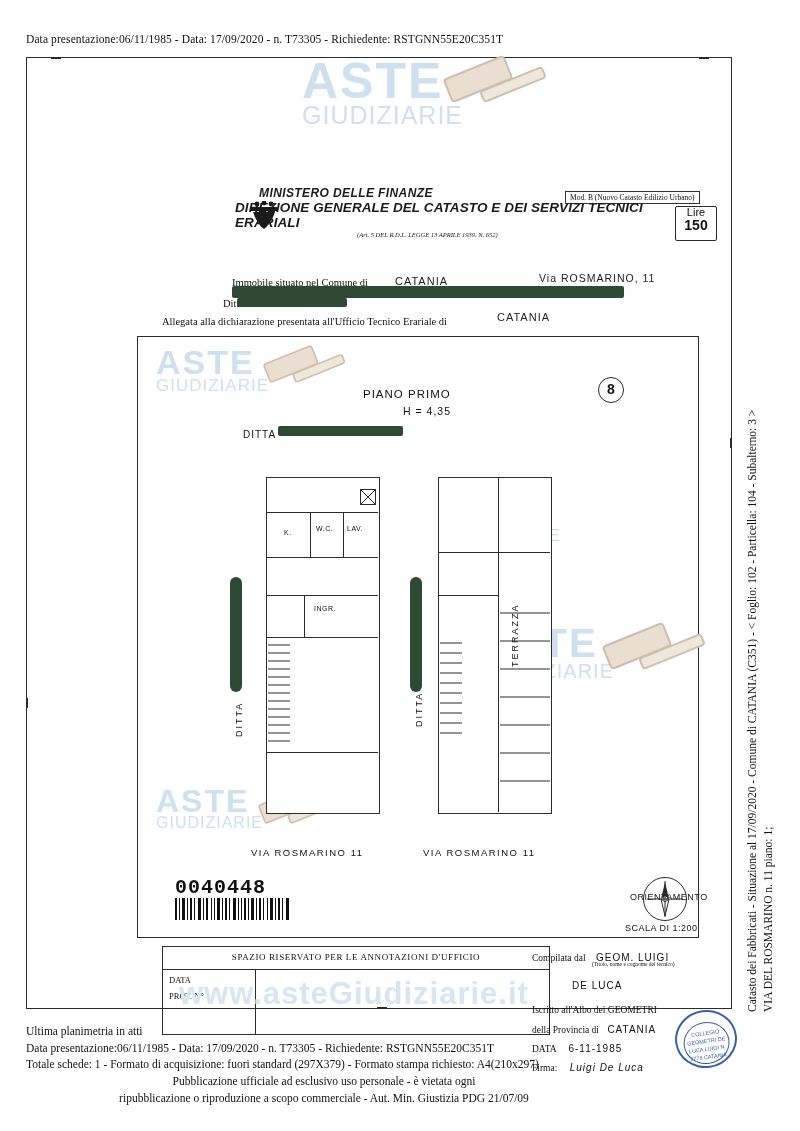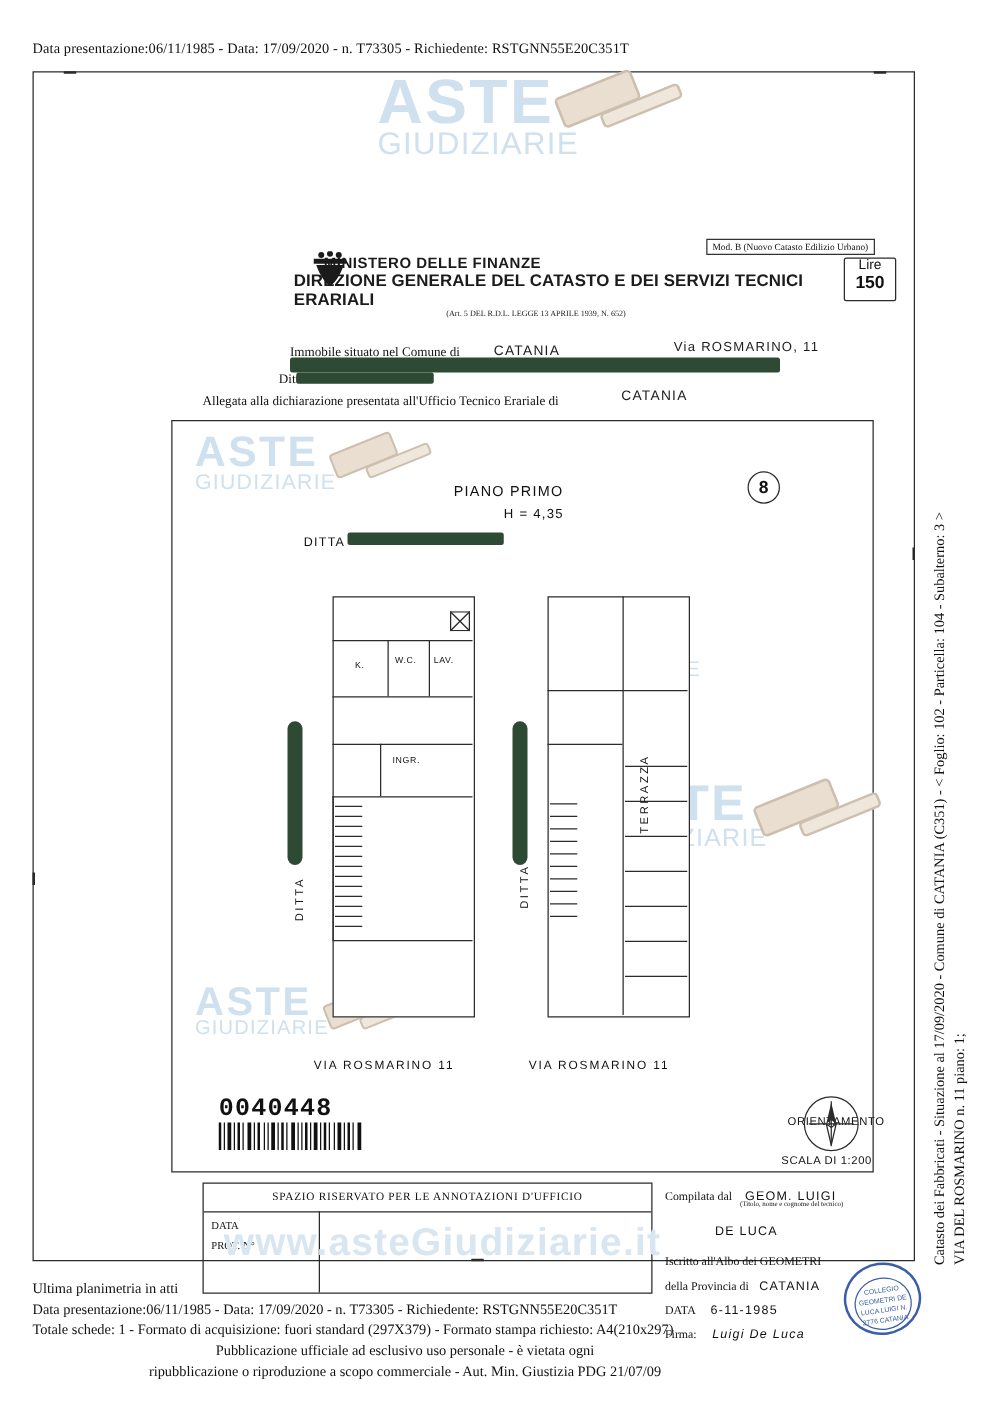--- a/index.html
+++ b/index.html
@@ -75,21 +75,21 @@
     transform:rotate(-22deg);
   }
   .wm-url{
     position:absolute;left:180px;top:985px;
     font-family:"Liberation Sans", sans-serif;
     font-size:31px;color:#d8e6f1;letter-spacing:1px;font-weight:700;
     white-space:nowrap;
   }
 
   
-  .min-head{position:absolute;left:180px;top:145px;width:500px;}
+  .min-head{position:absolute;left:180px;top:128px;width:500px;font-style:italic;}
   .min-l1{font-family:"Liberation Sans", sans-serif;font-weight:700;font-size:12px;letter-spacing:.4px;margin-left:52px;color:#1b1b1b;}
   .min-l2{font-family:"Liberation Sans", sans-serif;font-weight:700;font-size:13.5px;letter-spacing:.1px;margin-left:28px;color:#1b1b1b;}
   .min-l3{font-family:"Liberation Sans", sans-serif;font-weight:700;font-size:23px;letter-spacing:.6px;margin-left:10px;margin-top:2px;color:#1b1b1b;}
   .min-l4{font-family:"Liberation Serif", serif;font-size:6.5px;margin-left:150px;margin-top:1px;color:#1b1b1b;}
 
   .mod-b{
     position:absolute;left:538px;top:133px;
     font-size:7.5px;border:1px solid #333;padding:1px 4px;background:#fff;
     font-family:"Liberation Serif", serif;
   }
@@ -147,21 +147,21 @@
     position:absolute;left:148px;top:818px;
     font-family:"Liberation Mono", monospace;font-size:20px;font-weight:700;letter-spacing:1px;color:#111;
   }
   .barcode{
     position:absolute;left:148px;top:840px;width:118px;height:22px;
   }
   .barcode i{position:absolute;top:0;height:22px;background:#111;}
 
   
   .officebox{
-    position:absolute;left:135px;top:888px;width:358px;height:87px;border:1.2px solid #2b2b2b;
+    position:absolute;left:135px;top:888px;width:358px;height:87px;border:1.2px solid #2b2b2b;padding-left:28px;
   }
   .officebox .title{
     position:absolute;left:0;right:0;top:5px;text-align:center;
     font-family:"Liberation Serif",serif;font-size:9px;letter-spacing:.6px;
   }
   .officebox .divh{position:absolute;left:0;right:0;top:22px;height:1px;background:#2b2b2b;}
   .officebox .divv{position:absolute;left:92px;top:22px;bottom:0;width:1px;background:#2b2b2b;}
   .officebox .lbl{position:absolute;left:6px;font-family:"Liberation Serif",serif;font-size:8.5px;}
 
   .rightform{position:absolute;left:505px;top:890px;width:200px;font-family:"Liberation Serif",serif;font-size:9.5px;line-height:19px;}

